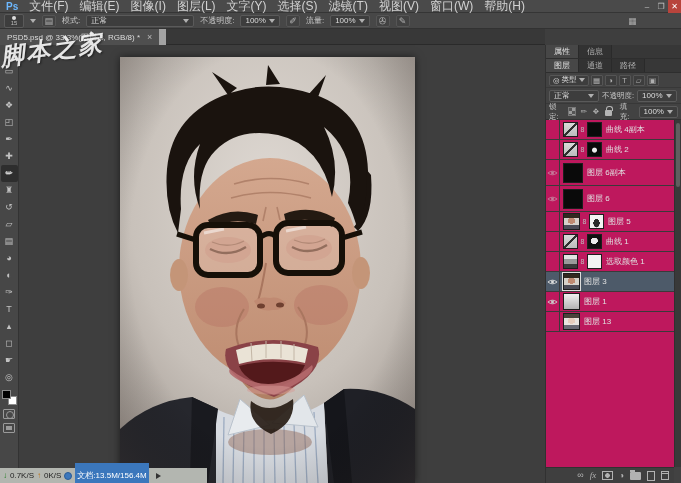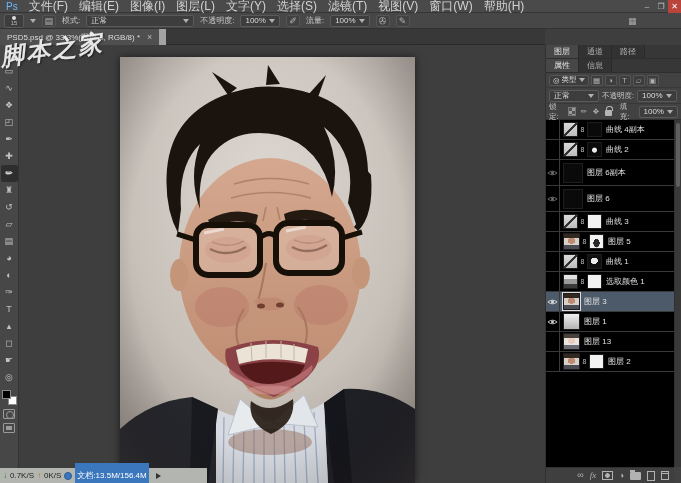--- a/index.html
+++ b/index.html
@@ -1,21 +1,21 @@
 <!DOCTYPE html>
 <html><head>
 <meta charset="utf-8">
 <style>
   *{margin:0;padding:0;box-sizing:border-box}
   html,body{width:681px;height:483px;overflow:hidden}
   body{position:relative;background:#3e3e3e;font-family:"Liberation Sans",sans-serif;font-size:9px;color:#ccc}
 
   
   .menubar{position:absolute;top:0;left:0;right:0;height:13px;background:#4a4a4a;border-bottom:1px solid #353535;display:flex;align-items:center;gap:11px;padding-left:6px;z-index:30}
-  .pslogo{color:#6cb8ff;font-weight:normal;font-size:10px;letter-spacing:0}
+  .pslogo{color:#6cb8ff;font-weight:bold;font-size:10px;letter-spacing:0}
   .menu-item{color:#d2d2d2;font-size:12px;white-space:nowrap}
   .wincontrols{position:absolute;top:0;right:0;display:flex;height:13px}
   .winbtn{width:14px;height:13px;display:flex;align-items:center;justify-content:center;font-size:8px;color:#c9c9c9}
   .winbtn.close{background:#b8443c;color:#fff;width:13px}
 
   
   .optionsbar{position:absolute;top:13px;left:0;right:0;height:16px;background:#474747;border-bottom:1px solid #323232;display:flex;align-items:center;gap:6px;padding-left:4px;z-index:30;font-size:8px;color:#c6c6c6}
   .brushtip{display:flex;flex-direction:column;align-items:center;justify-content:center;width:20px;height:14px;background:#3d3d3d;border:1px solid #5a5a5a;border-radius:2px;line-height:1}
   .brushtip .dot{width:4px;height:4px;border-radius:50%;background:#ddd}
   .brushtip .num{font-size:6px;color:#bbb}
@@ -65,21 +65,21 @@
   .ficon{width:12px;height:11px;display:flex;align-items:center;justify-content:center;font-size:7.5px;color:#b0b0b0;background:#3d3d3d;border:1px solid #555;border-radius:1px}
   .blendrow{height:16px;display:flex;align-items:center;gap:3px;padding:0 3px;border-bottom:1px solid #383838;font-size:7.5px;color:#c6c6c6}
   .blendbox{width:50px;justify-content:space-between}
   .lockrow{height:16px;display:flex;align-items:center;gap:3px;padding:0 3px;border-bottom:1px solid #313131;font-size:7.5px;color:#c6c6c6}
   .lockicon{width:10px;height:10px;display:flex;align-items:center;justify-content:center;font-size:7.5px;color:#b5b5b5}
   .lockicon.checker{background:repeating-conic-gradient(#9a9a9a 0 25%,#545454 0 50%) 0 0/6px 6px;border:1px solid #777;width:9px;height:9px}
   .padlock{width:7px;height:6px;background:#b5b5b5;border-radius:1px;position:relative;margin-top:3px}
   .padlock::before{content:"";position:absolute;top:-4px;left:1px;width:5px;height:4px;border:1px solid #b5b5b5;border-bottom:none;border-radius:3px 3px 0 0}
 
   
-  .layers{position:absolute;left:0;right:7px;top:75px;bottom:16px;background:#000000;overflow:hidden}
+  .layers{position:absolute;left:0;right:7px;top:75px;bottom:16px;background:#be185d;overflow:hidden}
   .lrow{display:flex;align-items:center;height:20px;border-bottom:1px solid #3a3a3a;position:relative}
   .lrow.tall{height:26px}
   .lrow.grp{height:16px}
   .lrow.selected{background:#4d5a69}
   .eyecol{width:14px;align-self:stretch;border-right:1px solid #3a3a3a;display:flex;align-items:center;justify-content:center;flex:none}
   .eyecol svg{display:block}
   .eyecol.dim svg{opacity:.55}
   .thumb{width:17px;height:17px;border:1px solid #1d1d1d;margin-left:3px;flex:none}
   .lrow.tall .thumb{width:20px;height:20px}
   .chainlink{width:9px;text-align:center;font-size:7px;color:#bdbdbd;flex:none}
@@ -315,27 +315,27 @@
              M108 38 L92 15 L117 31 Z M146 28 L148 8 L160 27 Z M188 38 L206 18 L197 43 Z" fill="#1a130e"></path>
     <path d="M238 174 Q254 158 251 118 L246 112 Q250 150 234 170 Z" fill="#1a130e"></path>
     <rect width="295" height="426" fill="url(#vig)"></rect>
   </svg>
 </div>
 
 <div class="watermark">脚本之家</div>
 
 <div class="rightpanel">
   <div class="ptabs">
+    <span class="ptab active">属性</span>
+    <span class="ptab">信息</span>
+  </div>
+  <div class="ptabs">
     <span class="ptab active">图层</span>
     <span class="ptab">通道</span>
     <span class="ptab">路径</span>
-  </div>
-  <div class="ptabs">
-    <span class="ptab active">属性</span>
-    <span class="ptab">信息</span>
   </div>
   <div class="filterrow">
     <span class="kindbox">
       <span>◎</span>
       <span>类型</span>
       <span class="caret"></span>
     </span>
     <span class="ficon">▦</span>
     <span class="ficon">◑</span>
     <span class="ficon">T</span>
@@ -403,27 +403,20 @@
         <svg width="11" height="8" viewBox="0 0 12 8">
             <path d="M1 4 Q6 0 11 4 Q6 8 1 4 Z" fill="none" stroke="#ccc" stroke-width="1"></path>
             <circle cx="6" cy="4" r="1.6" fill="#ccc"></circle>
           </svg>
       </span>
       <span class="thumb t-black"></span>
       <span class="lname">图层 6</span>
     </div>
 
 
-    <div class="lrow">
-      <span class="eyecol"></span>
-      <span class="thumb t-curves" style="width:15px;height:15px"></span>
-      <span class="chainlink">8</span>
-      <span class="mask m-white"></span>
-      <span class="lname">曲线 3</span>
-    </div>
 
 
     <div class="lrow">
       <span class="eyecol"></span>
       <span class="thumb t-photo"></span>
       <span class="chainlink">8</span>
       <span class="mask m-figure"></span>
       <span class="lname">图层 5</span>
     </div>
 
@@ -465,27 +458,20 @@
       <span class="thumb t-gray"></span>
       <span class="lname">图层 1</span>
     </div>
 
     <div class="lrow">
       <span class="eyecol"></span>
       <span class="thumb t-photo-pale"></span>
       <span class="lname">图层 13</span>
     </div>
 
-    <div class="lrow">
-      <span class="eyecol"></span>
-      <span class="thumb t-photo"></span>
-      <span class="chainlink">8</span>
-      <span class="mask m-white"></span>
-      <span class="lname">图层 2</span>
-    </div>
 
   </div>
 
   <div class="scrollcol">
     <span class="scrollthumb"></span>
   </div>
 
   <div class="lbottom">
     <span class="bicon i-chain">∞</span>
     <span class="bicon i-fx">fx</span>

